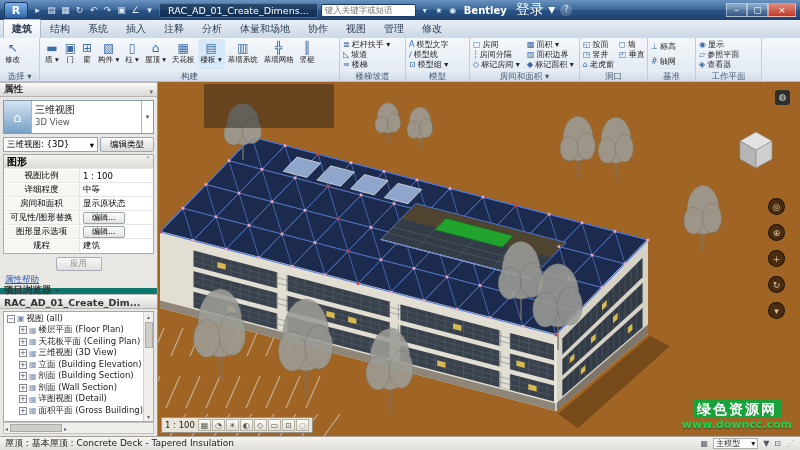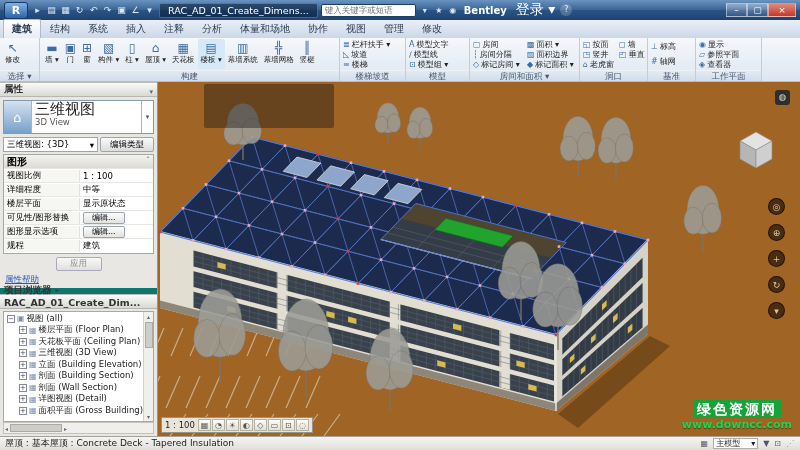--- a/index.html
+++ b/index.html
@@ -40,31 +40,31 @@
 .rtools.small2 .rtool{display:flex;align-items:center;gap:2px;height:10px;}
 .rcap{height:11px;font-size:8.5px;color:#47586e;text-align:center;line-height:10px;border-top:1px solid #eef2f7;background:linear-gradient(#e3eaf3,#d2ddeb);white-space:nowrap;}
 
 .main{display:flex;height:354px;}
 .left{width:158px;background:#e9e7e3;border-right:1px solid #98948e;display:flex;flex-direction:column;overflow:hidden;}
 .phead,.bhead{height:15px;background:linear-gradient(#fafafa,#d8d8d5);border-top:1px solid #bbb;border-bottom:1px solid #b5b5b2;display:flex;align-items:flex-end;padding:0 4px;font-weight:bold;font-size:9.5px;color:#333;}
 .phicon{margin-left:auto;font-size:7px;color:#667;}
 .typesel{margin:3px;height:34px;background:#fff;border:1px solid #8899a8;display:flex;}
 .typesel .thumb{width:28px;background:linear-gradient(#d3e2f2,#78a1c8);border-right:1px solid #aab4be;color:#fff;font-size:13px;display:flex;align-items:center;justify-content:center;}
 .tnames{flex:1;padding:2px 3px;overflow:hidden;}
-.tn1{font-size:15px;color:#222;line-height:13px;white-space:nowrap;}
+.tn1{font-size:10px;color:#222;line-height:13px;white-space:nowrap;}
 .tn2{font-size:8.5px;color:#555;line-height:12px;white-space:nowrap;}
 .typesel .drop{width:12px;border-left:1px solid #aab4be;font-size:7px;color:#556;display:flex;align-items:center;justify-content:center;}
 .selrow{display:flex;gap:2px;padding:0 3px 2px;}
 .inst{flex:1;height:15px;background:#fff;border:1px solid #96a6b6;font-size:8.5px;display:flex;align-items:center;justify-content:space-between;padding:0 3px;white-space:nowrap;overflow:hidden;}
 .etype{width:54px;height:15px;background:linear-gradient(#fafafa,#dcdcdc);border:1px solid #96a6b6;border-radius:2px;font-size:8.5px;display:flex;align-items:center;justify-content:center;white-space:nowrap;}
 .pgrid{margin:0 3px;border:1px solid #a8a8a4;background:#fff;}
 .prow{display:flex;height:14px;border-bottom:1px solid #e6e6e2;align-items:center;}
 .prow:last-child{border-bottom:none;}
 .prow.group{background:linear-gradient(#f2f2ef,#deDBd4);background:linear-gradient(#f2f2ef,#dedbd4);font-weight:bold;padding:0 3px;justify-content:space-between;}
-.prow .pl{width:76px;padding:0 3px;background:#f6f6f3;border-right:1px solid #e2e2de;font-size:8.5px;white-space:nowrap;overflow:hidden;flex:none;}
+.prow .pl{width:76px;padding:0 3px;background:#f6f6f3;border-right:1px solid #e2e2de;font-size:8.5px;white-space:nowrap;overflow:hidden;flex:none;text-align:center;}
 .prow .pv{flex:1;padding:0 3px;font-size:8.5px;white-space:nowrap;overflow:hidden;}
 .caret{font-size:8px;color:#667;font-weight:normal;}
 .vbtn{display:inline-block;border:1px solid #9aa4ae;background:linear-gradient(#fcfcfc,#e2e2e0);border-radius:2px;font-size:8px;padding:0 8px;line-height:10px;}
 .applyrow{display:flex;justify-content:center;padding:3px 4px 2px;}
 .apply{width:46px;height:14px;border:1px solid #aab;border-radius:2px;background:linear-gradient(#f8f8f8,#e0e0de);font-size:8.5px;color:#888;}
 .helprow{padding:1px 5px 2px;color:#2757b8;text-decoration:underline;font-size:8.5px;border-bottom:6px solid #0f766e;}
 .treewrap{flex:1;display:flex;margin:2px 3px 0;border:1px solid #a8a8a4;background:#fff;min-height:0;overflow:hidden;}
 .tree{flex:1;padding:1px 0;overflow:hidden;}
 .trow{display:flex;align-items:center;height:11.5px;font-size:8.5px;gap:2px;padding-left:3px;white-space:nowrap;color:#222;}
 .trow.child{padding-left:15px;}
@@ -355,21 +355,21 @@
           </div>
           <div class="prow">
             <span class="pl">视图比例</span>
             <span class="pv">1 : 100</span>
           </div>
           <div class="prow">
             <span class="pl">详细程度</span>
             <span class="pv">中等</span>
           </div>
           <div class="prow">
-            <span class="pl">楼层平面</span>
+            <span class="pl">房间和面积</span>
             <span class="pv">显示原状态</span>
           </div>
           <div class="prow">
             <span class="pl">可见性/图形替换</span>
             <span class="pv"><span class="vbtn">编辑...</span></span>
           </div>
           <div class="prow">
             <span class="pl">图形显示选项</span>
             <span class="pv"><span class="vbtn">编辑...</span></span>
           </div>

